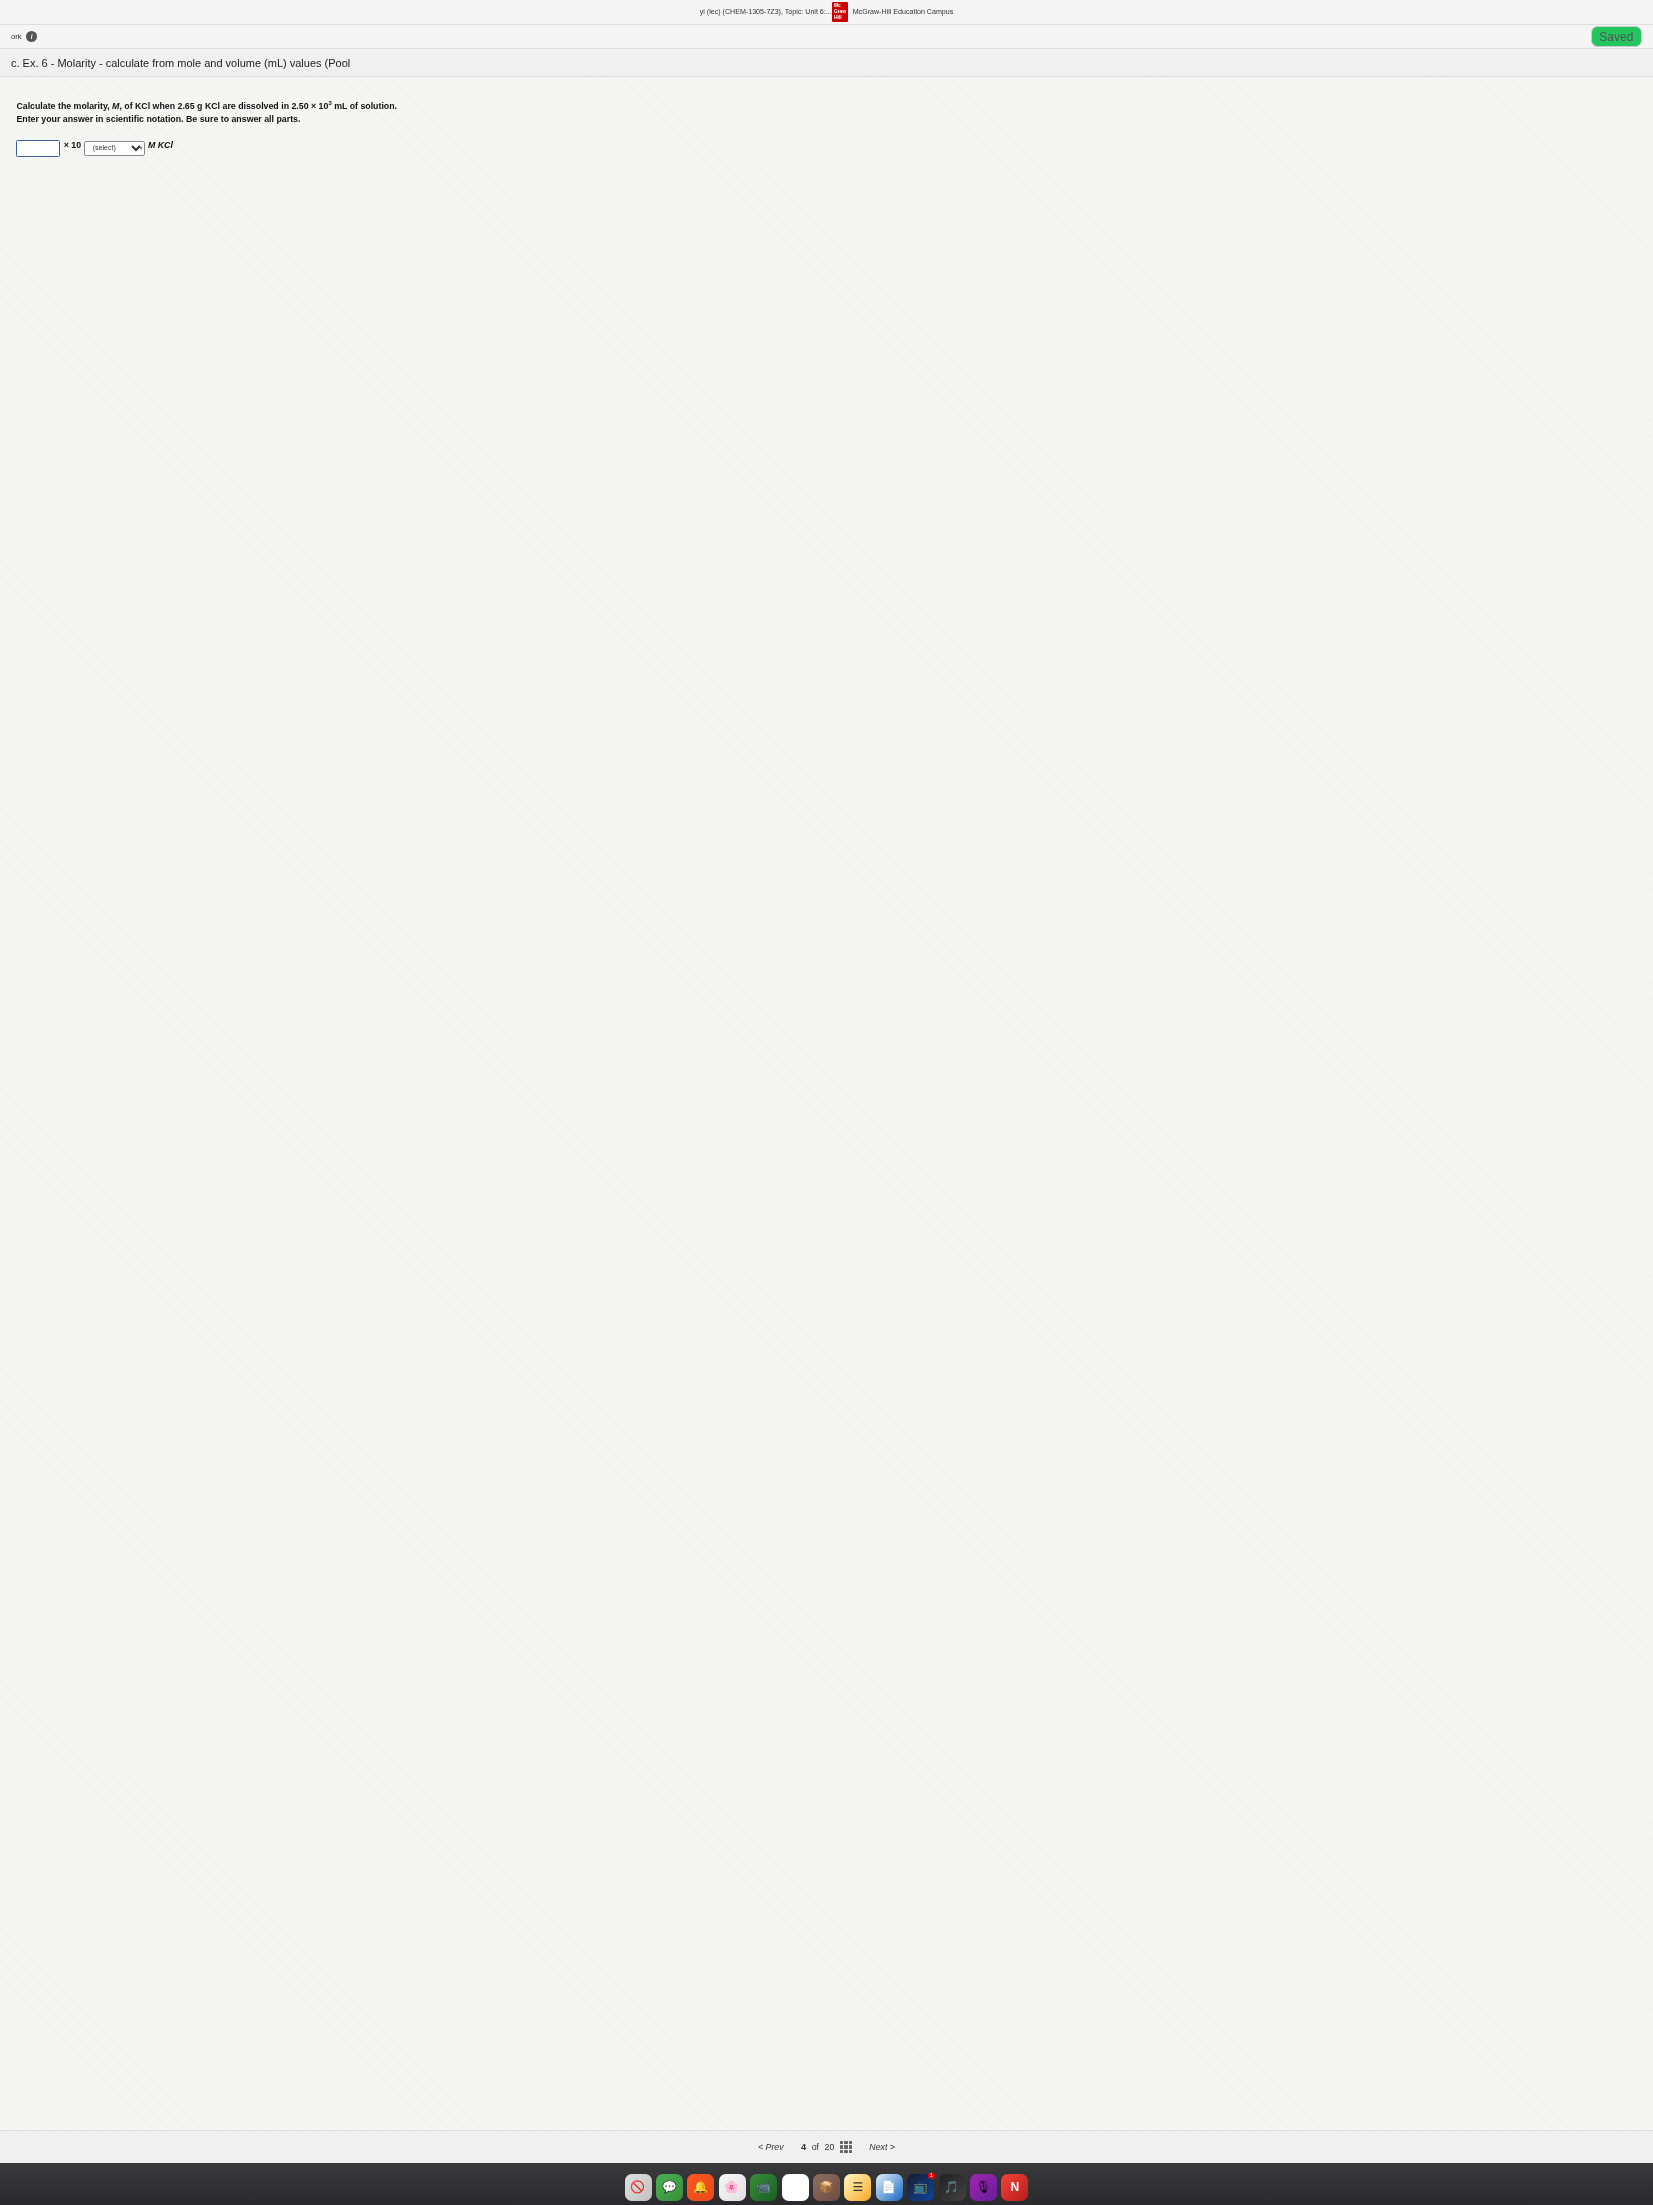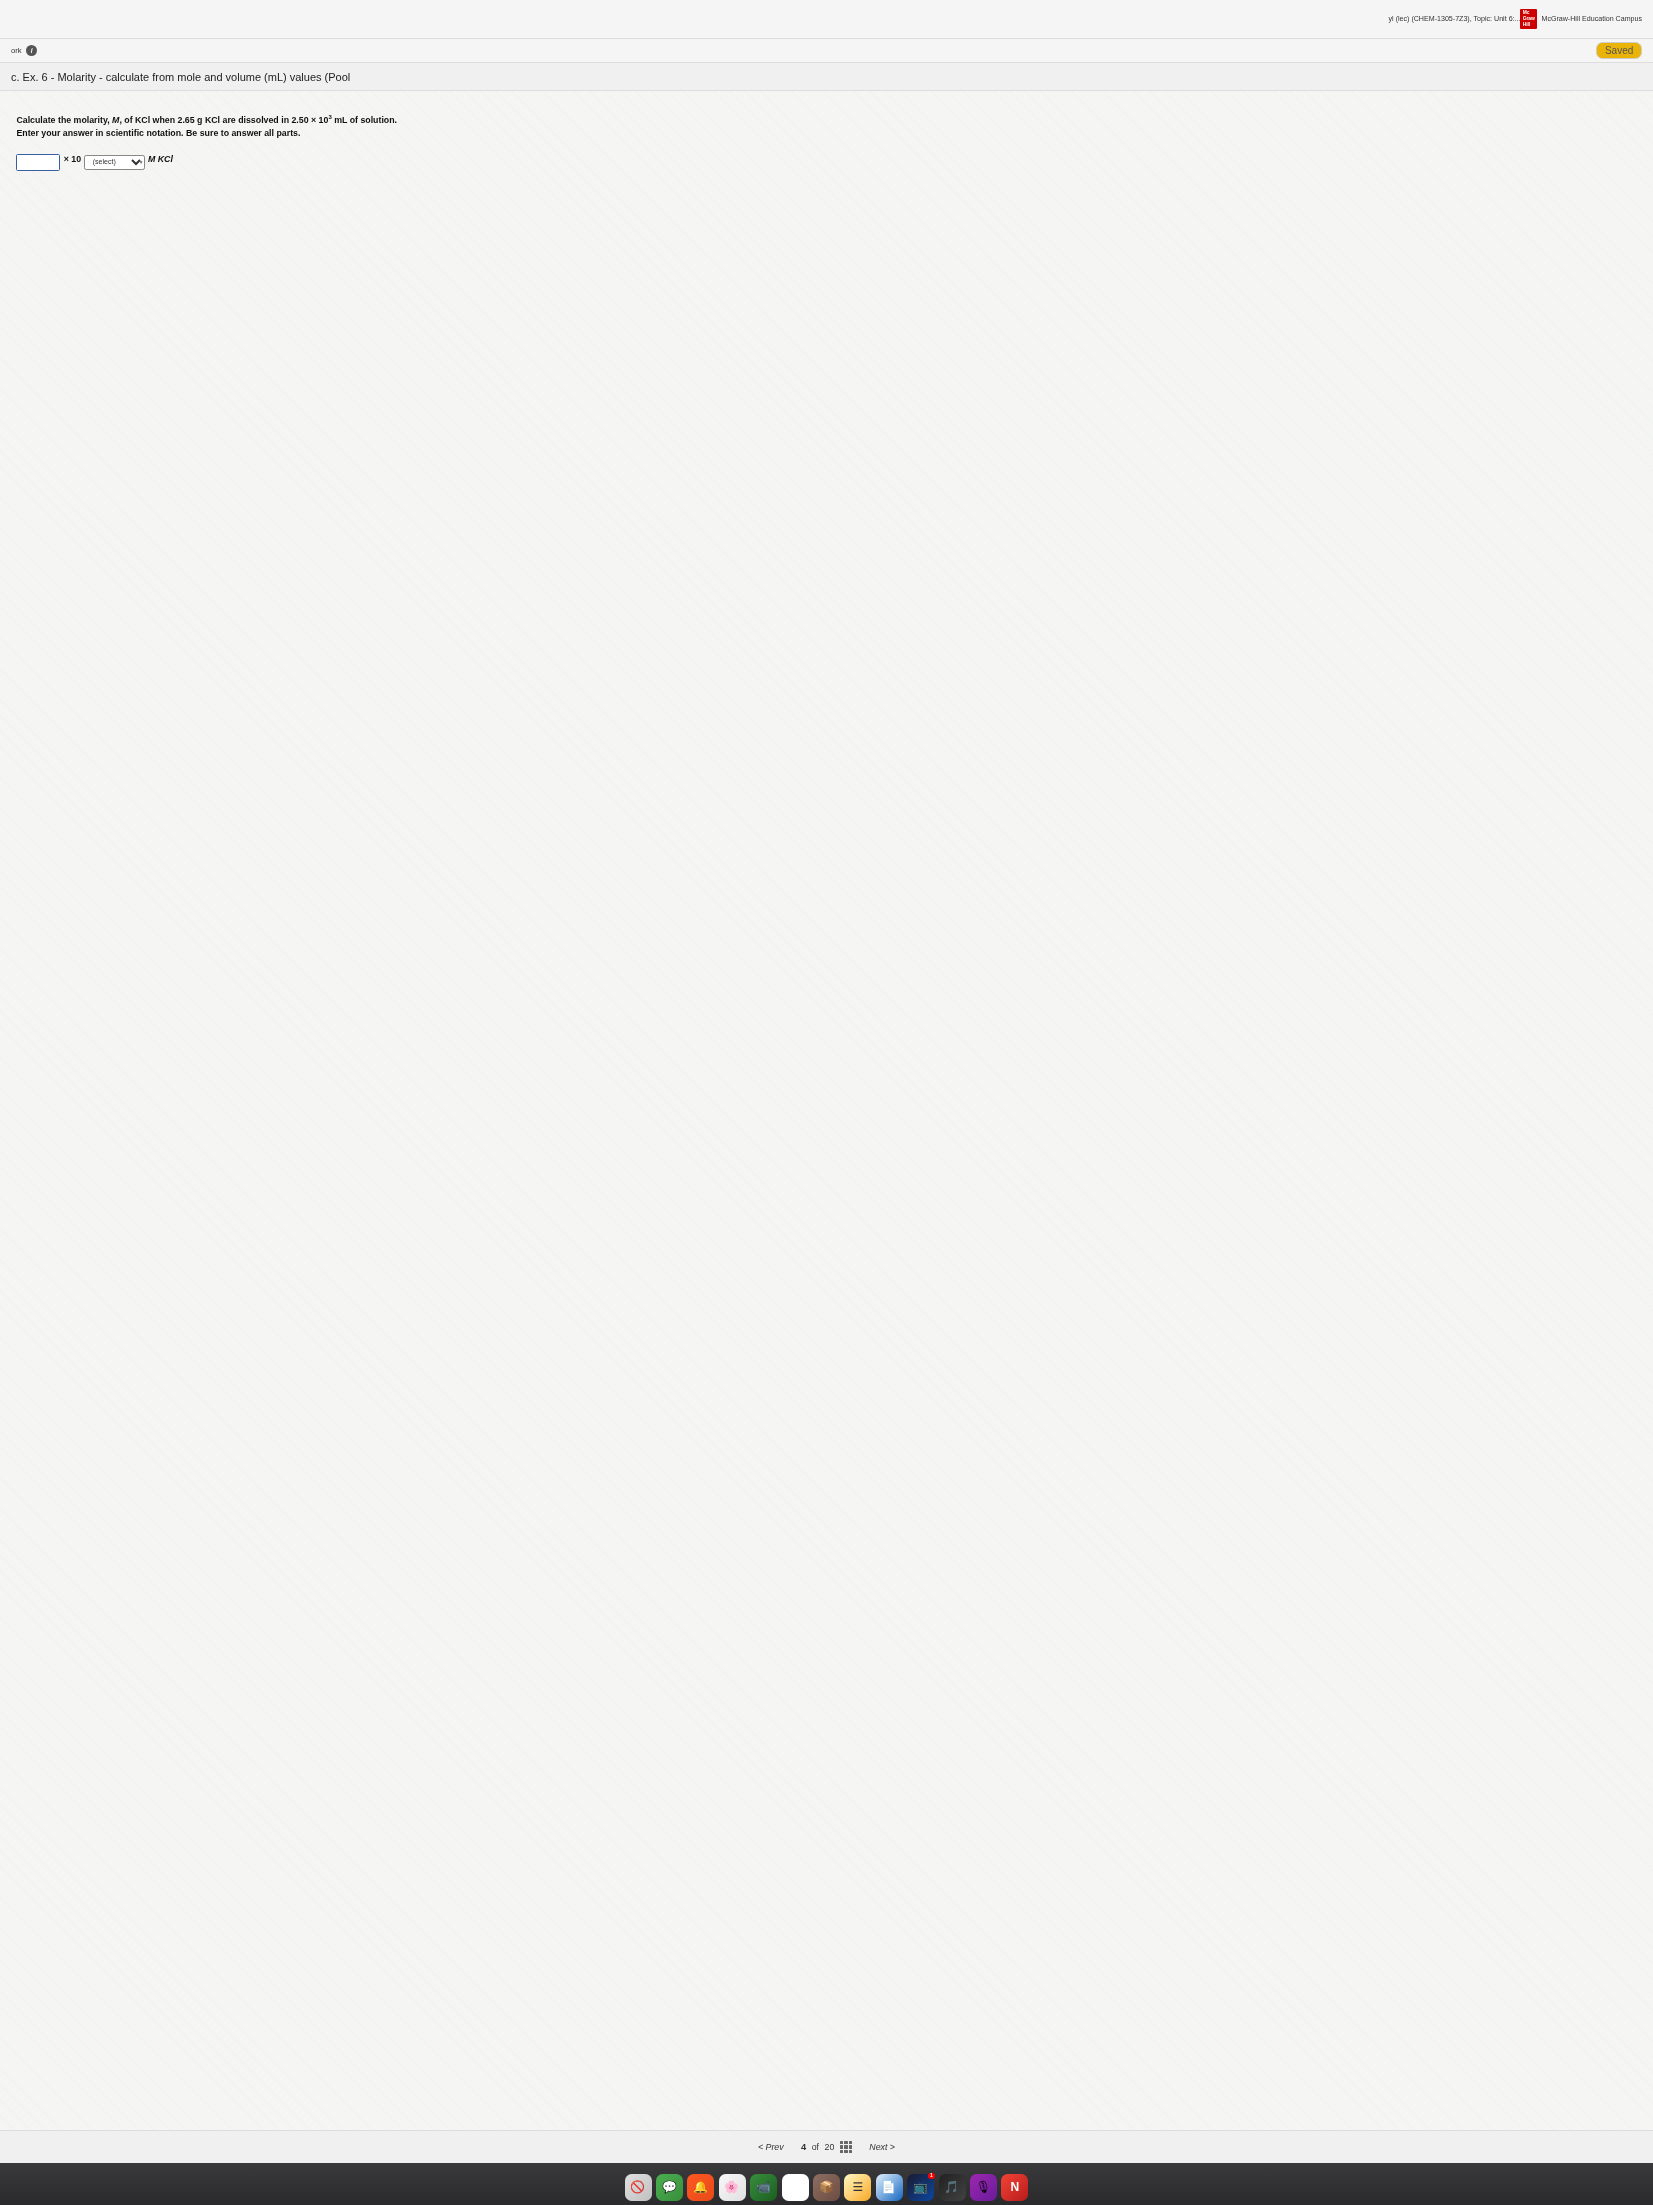--- a/index.html
+++ b/index.html
@@ -12,23 +12,23 @@
       display: flex;
       flex-direction: column;
     }
 
     
     .page-header {
       background: #f5f5f5;
       border-bottom: 0.5px solid #ddd;
       display: flex;
       align-items: center;
-      justify-content: flex-end;
+      justify-content: center;
       padding: 4.4px 11px;
-      height: 39px;
+      height: 25px;
     }
 
     .page-header-left {
       font-size: 7.1px;
       color: #333;
       font-weight: 400;
     }
 
     .page-header-right {
       display: flex;
@@ -82,25 +82,25 @@
       display: flex;
       align-items: center;
       justify-content: center;
       font-size: 6.6px;
       font-style: italic;
       font-weight: bold;
       cursor: pointer;
     }
 
     .saved-badge {
-      background: #eab308;
+      background: #22c55e;
       border: 0.5px solid #ccc;
       border-radius: 6.6px;
       padding: 2.2px 7.7px;
-      font-size: 10px;
+      font-size: 12px;
       color: #555;
     }
 
     
     .question-title-bar {
       background: #f0f0f0;
       border-bottom: 0.5px solid #ddd;
       padding: 7.7px 11px;
     }
 

